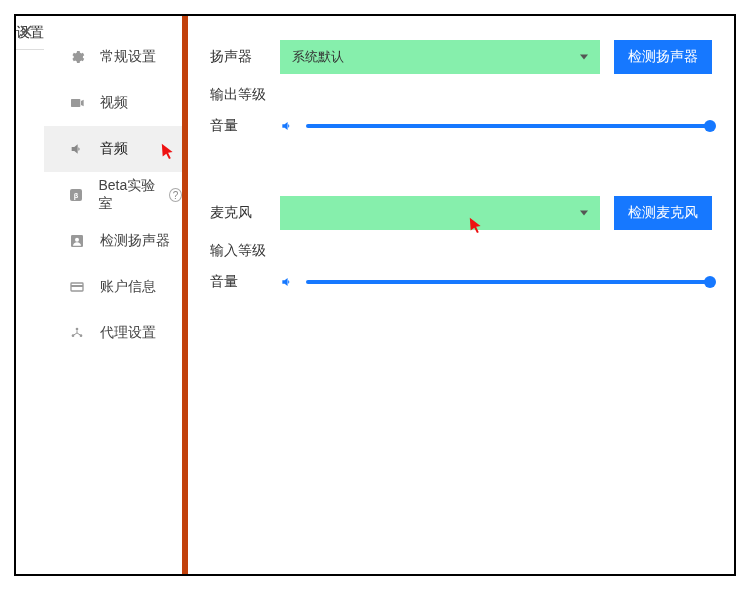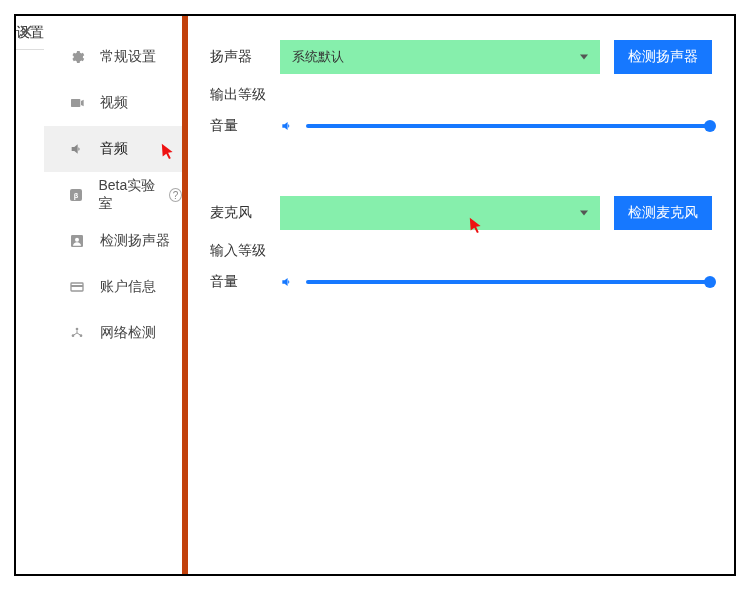--- a/index.html
+++ b/index.html
@@ -258,21 +258,21 @@
 
         <div class="sidebar-item">
           <span class="icon">
             <svg width="16" height="16" viewBox="0 0 24 24">
                 <circle cx="12" cy="6" r="2" fill="#999"></circle>
                 <circle cx="6" cy="16" r="2" fill="#999"></circle>
                 <circle cx="18" cy="16" r="2" fill="#999"></circle>
                 <path d="M12 8v4m0 0l-5 3m5-3l5 3" stroke="#999" stroke-width="1.5" fill="none"></path>
               </svg>
           </span>
-          <span>网络检测</span>
+          <span>代理设置</span>
         </div>
 
       </div>
 
       <div class="main">
 
         <div class="row">
           <div class="row-label">扬声器</div>
           <div class="select">
             <span>系统默认</span>

